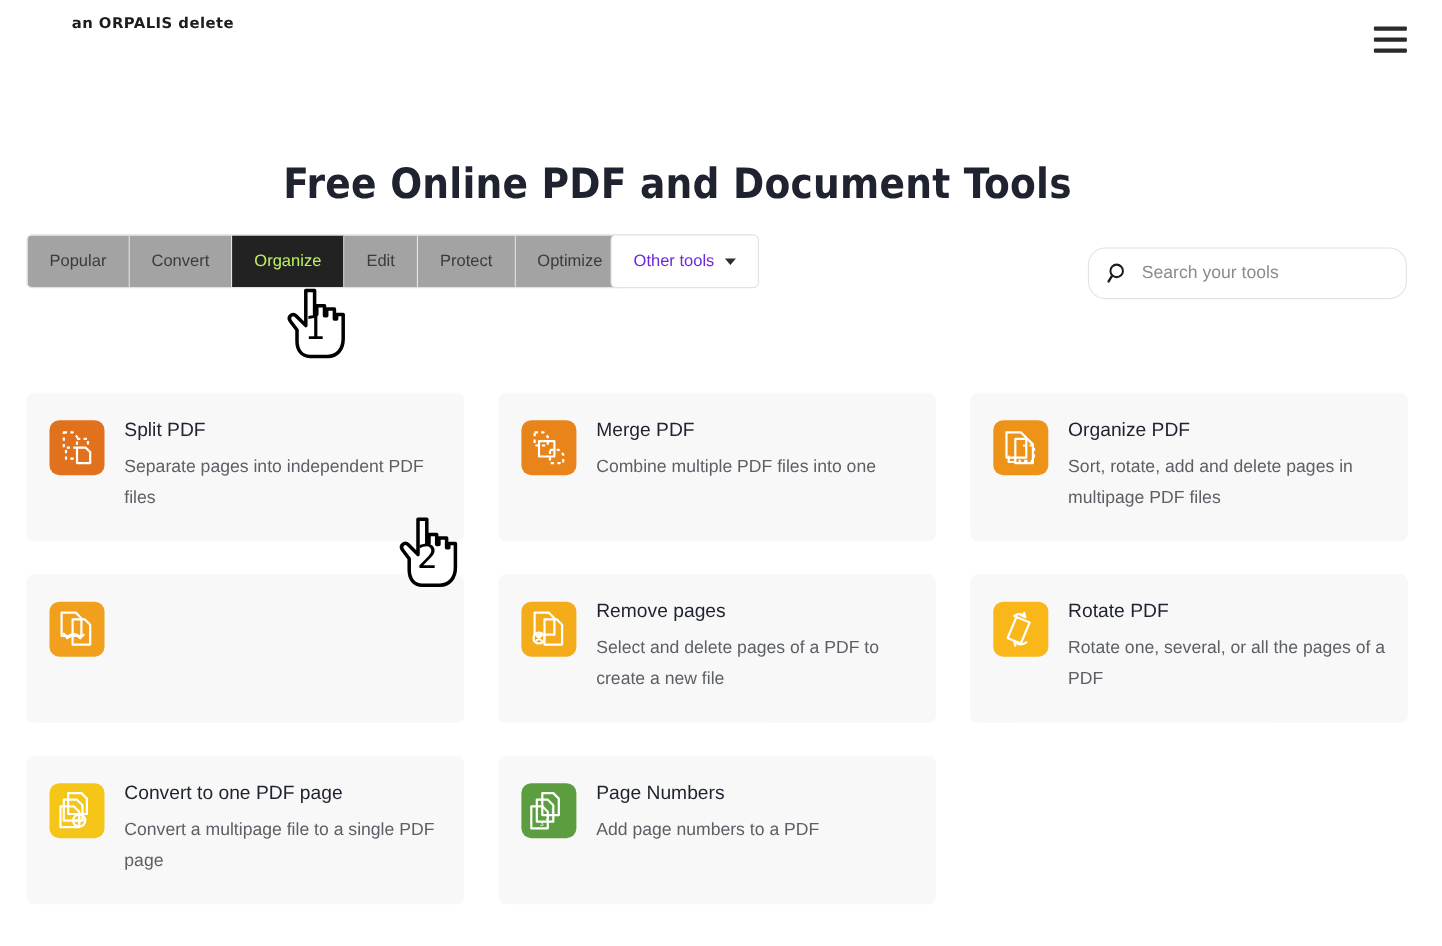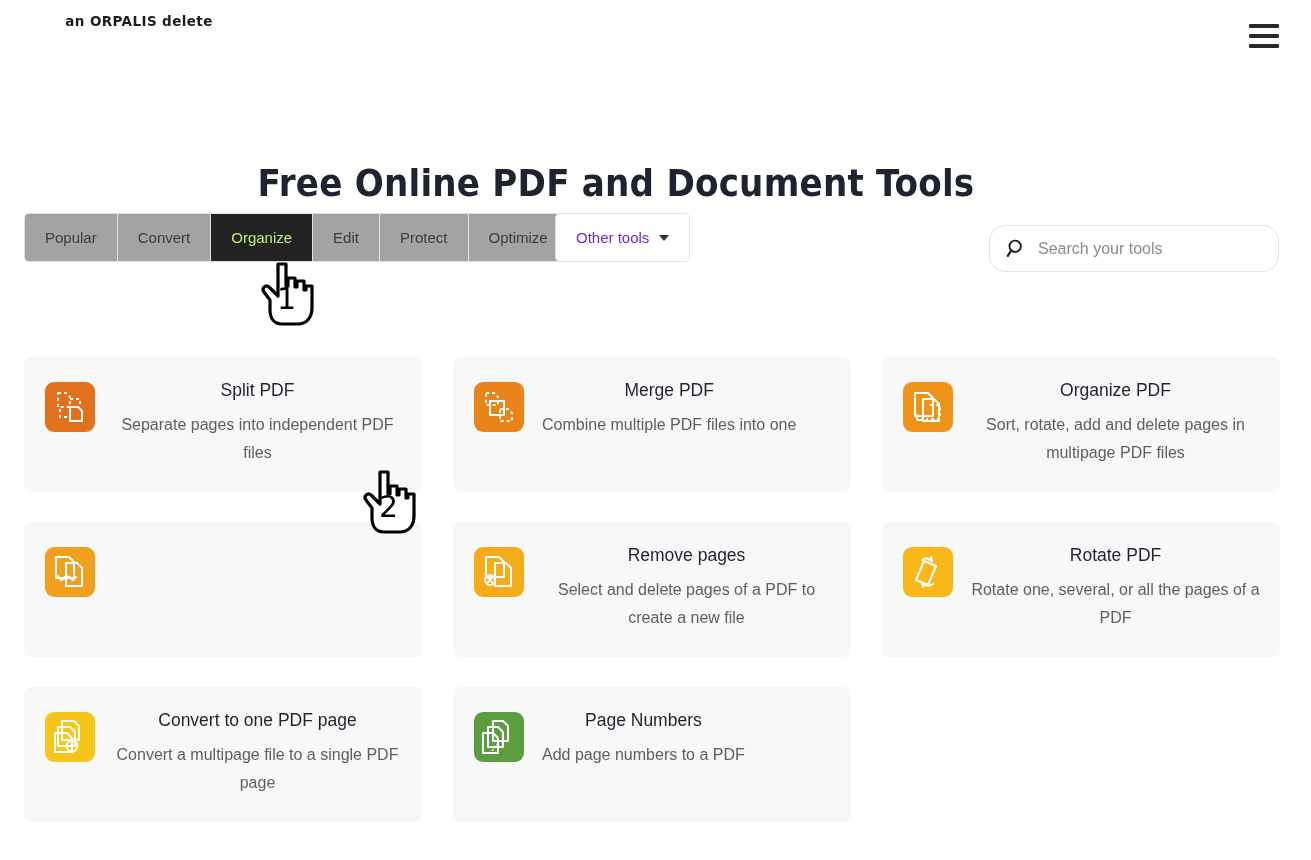--- a/index.html
+++ b/index.html
@@ -72,21 +72,21 @@
     width: 30px; height: 3.5px;
     background: #2a2a2a;
     border-radius: 1px;
     margin-bottom: 6.5px;
   }
   .menu-btn span:last-child { margin-bottom: 0; }
 
   
   .main-title {
     position: absolute;
-    top: 136px; left: 0; width: 1232px;
+    top: 120px; left: 0; width: 1232px;
     text-align: center;
     font-family: "DejaVu Sans Condensed", "Liberation Sans Narrow", "Liberation Sans", sans-serif;
     font-size: 38px;
     font-weight: bold;
     color: #1f2330;
     letter-spacing: 0.2px;
     white-space: nowrap;
   }
 
   
@@ -179,21 +179,21 @@
     cursor: pointer;
     min-height: 135px;
   }
   .card-icon {
     flex: 0 0 50px;
     width: 50px; height: 50px;
     border-radius: 9px;
     display: flex; align-items: center; justify-content: center;
     margin-top: 3px;
   }
-  .card-text { margin-left: 18px; padding-top: 0px; text-align: center; }
+  .card-text { margin-left: 18px; padding-top: 0px; }
   .card-title {
     font-size: 17.5px;
     color: #1f2330;
     line-height: 22px;
     margin-bottom: 10px;
   }
   .card-desc {
     font-size: 16px;
     color: #5c6066;
     line-height: 28px;

